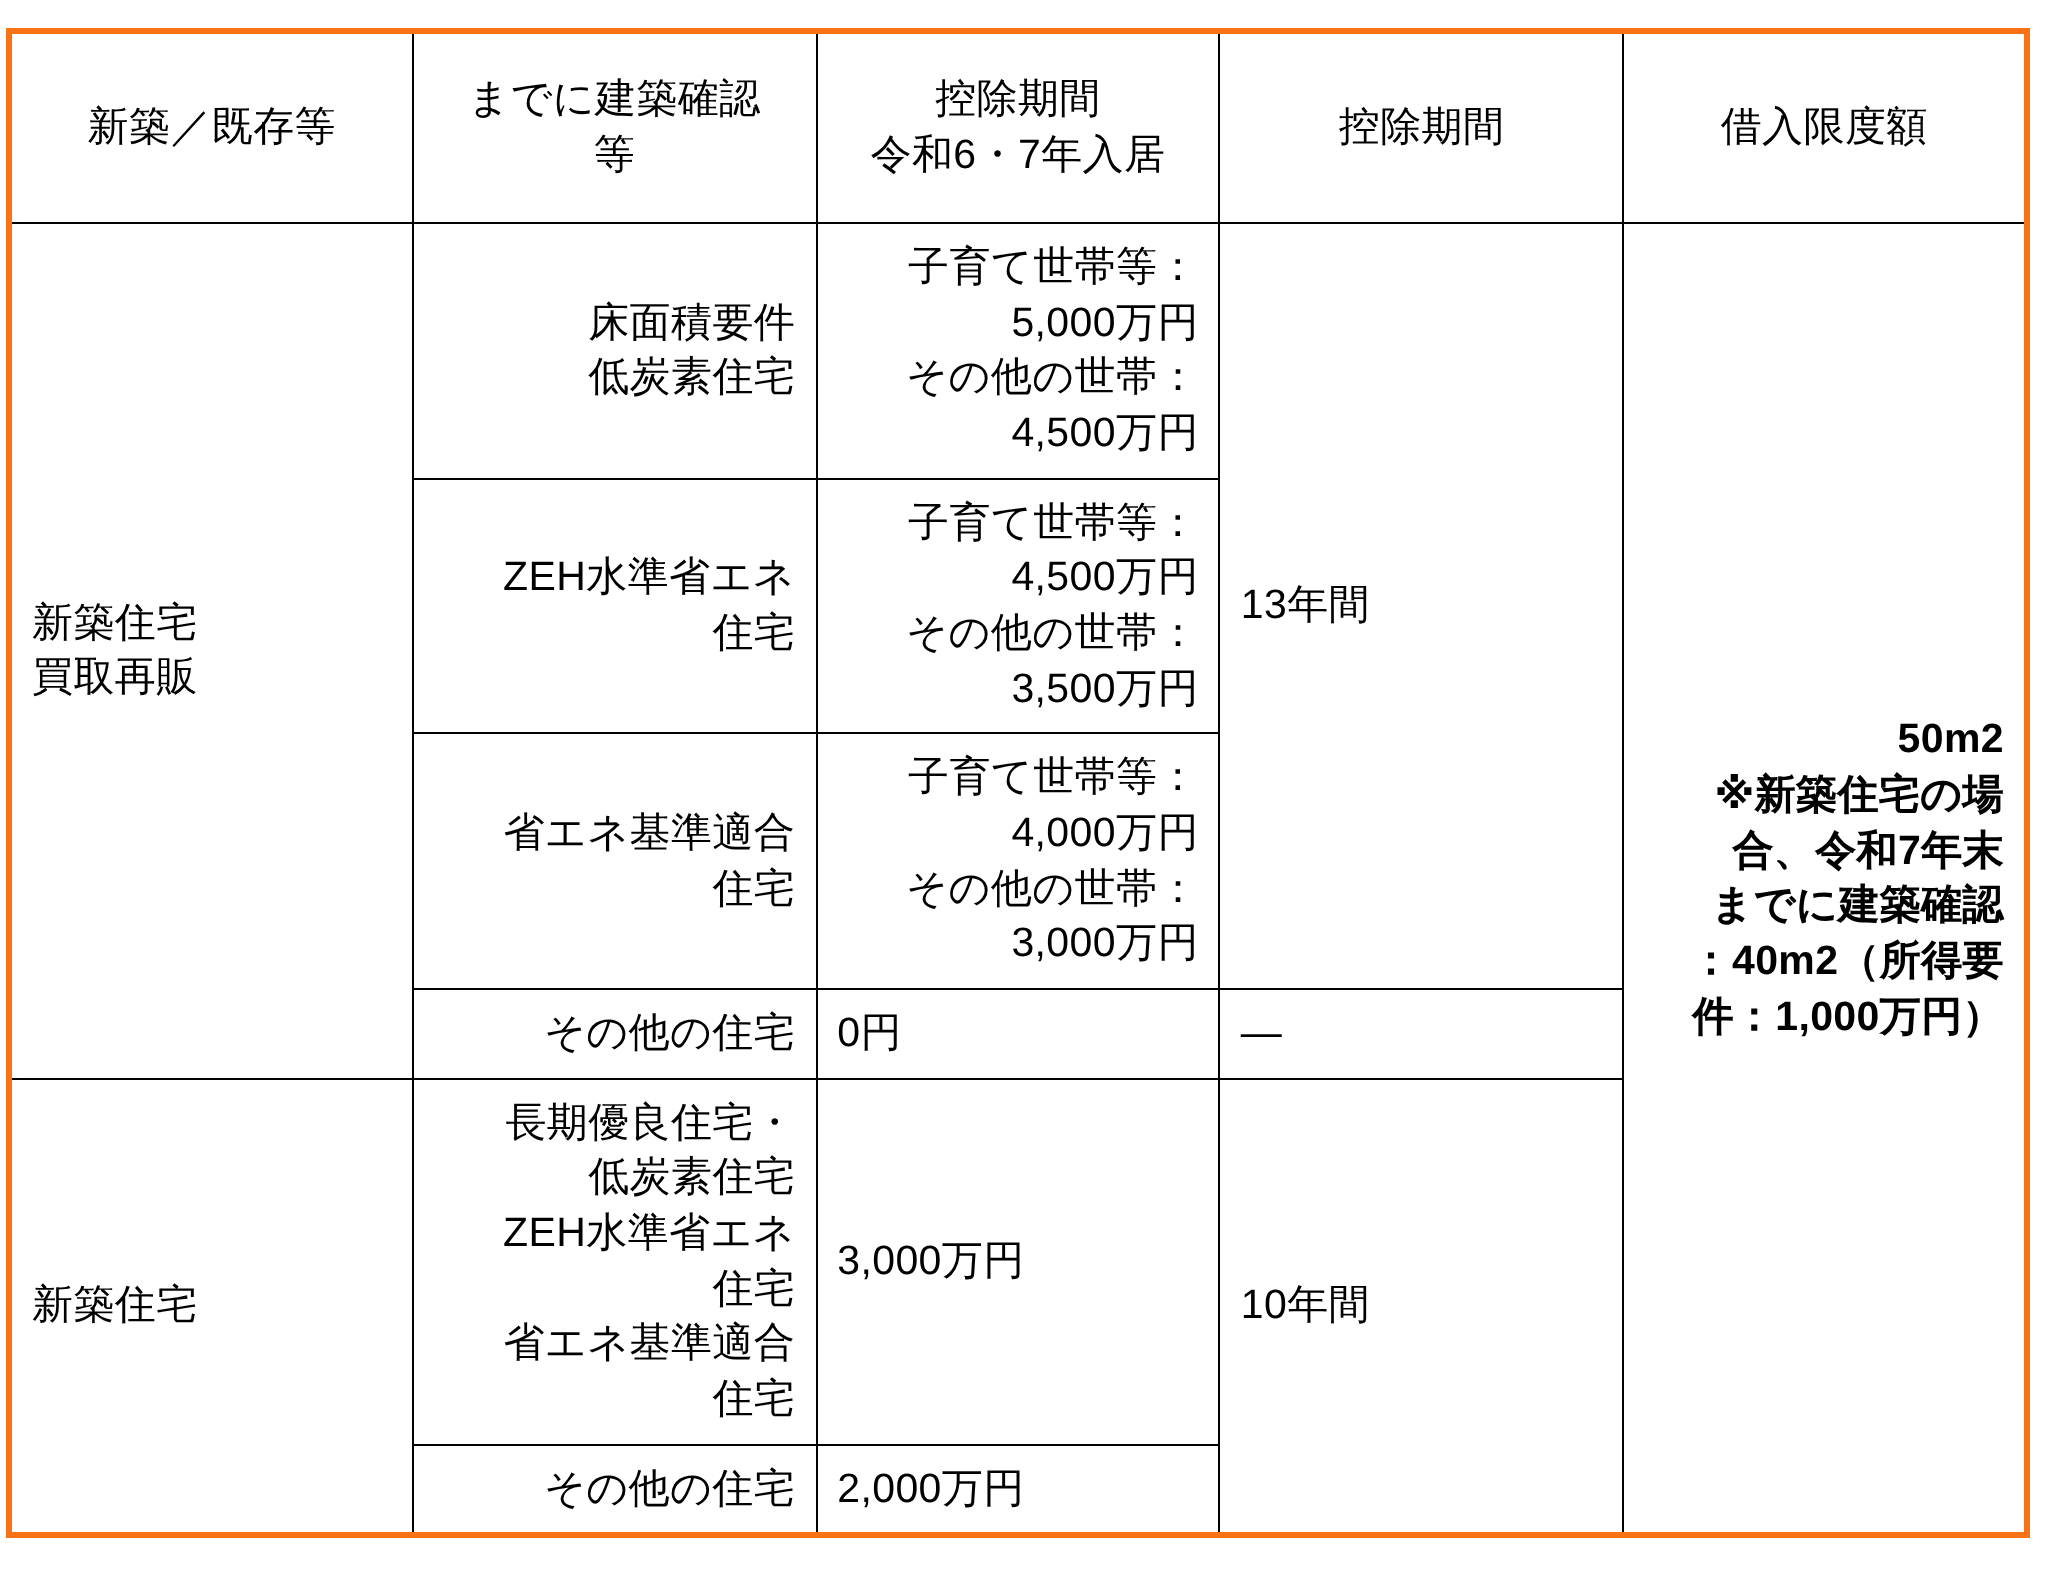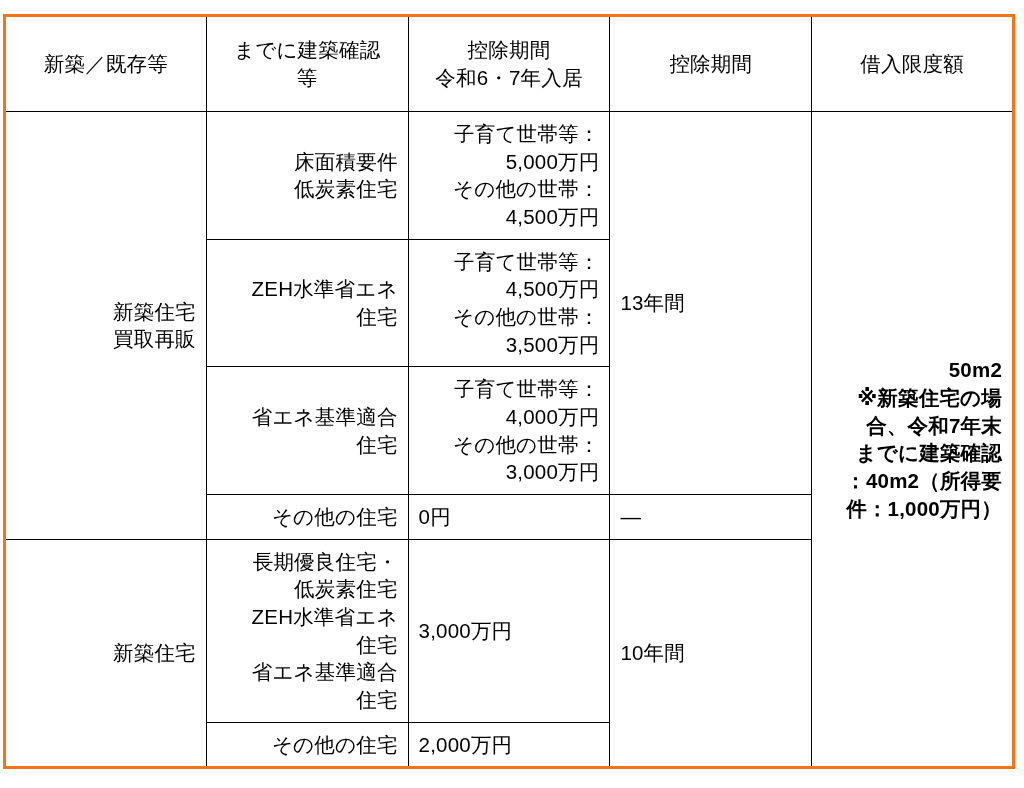--- a/index.html
+++ b/index.html
@@ -45,21 +45,21 @@
   .col-b { width: 200px; }
   .col-c { width: 200px; }
   .col-d { width: 200px; }
   .col-e { width: 200px; }
 
   .center { text-align: left; }
   .left { text-align: right; }
   .pre { white-space: pre-line; }
 
   .group-left {
-    text-align: right;
+    text-align: left;
     font-size: 21px;
   }
   .thick-right { border-right: 3px solid #000000; }
   .thick-bottom { border-bottom: 3px solid #000000; }
   .thick-top { border-top: 3px solid #000000; }
 
   .cell-area {
     font-size: 20.5px;
     line-height: 1.4;
     vertical-align: middle;

